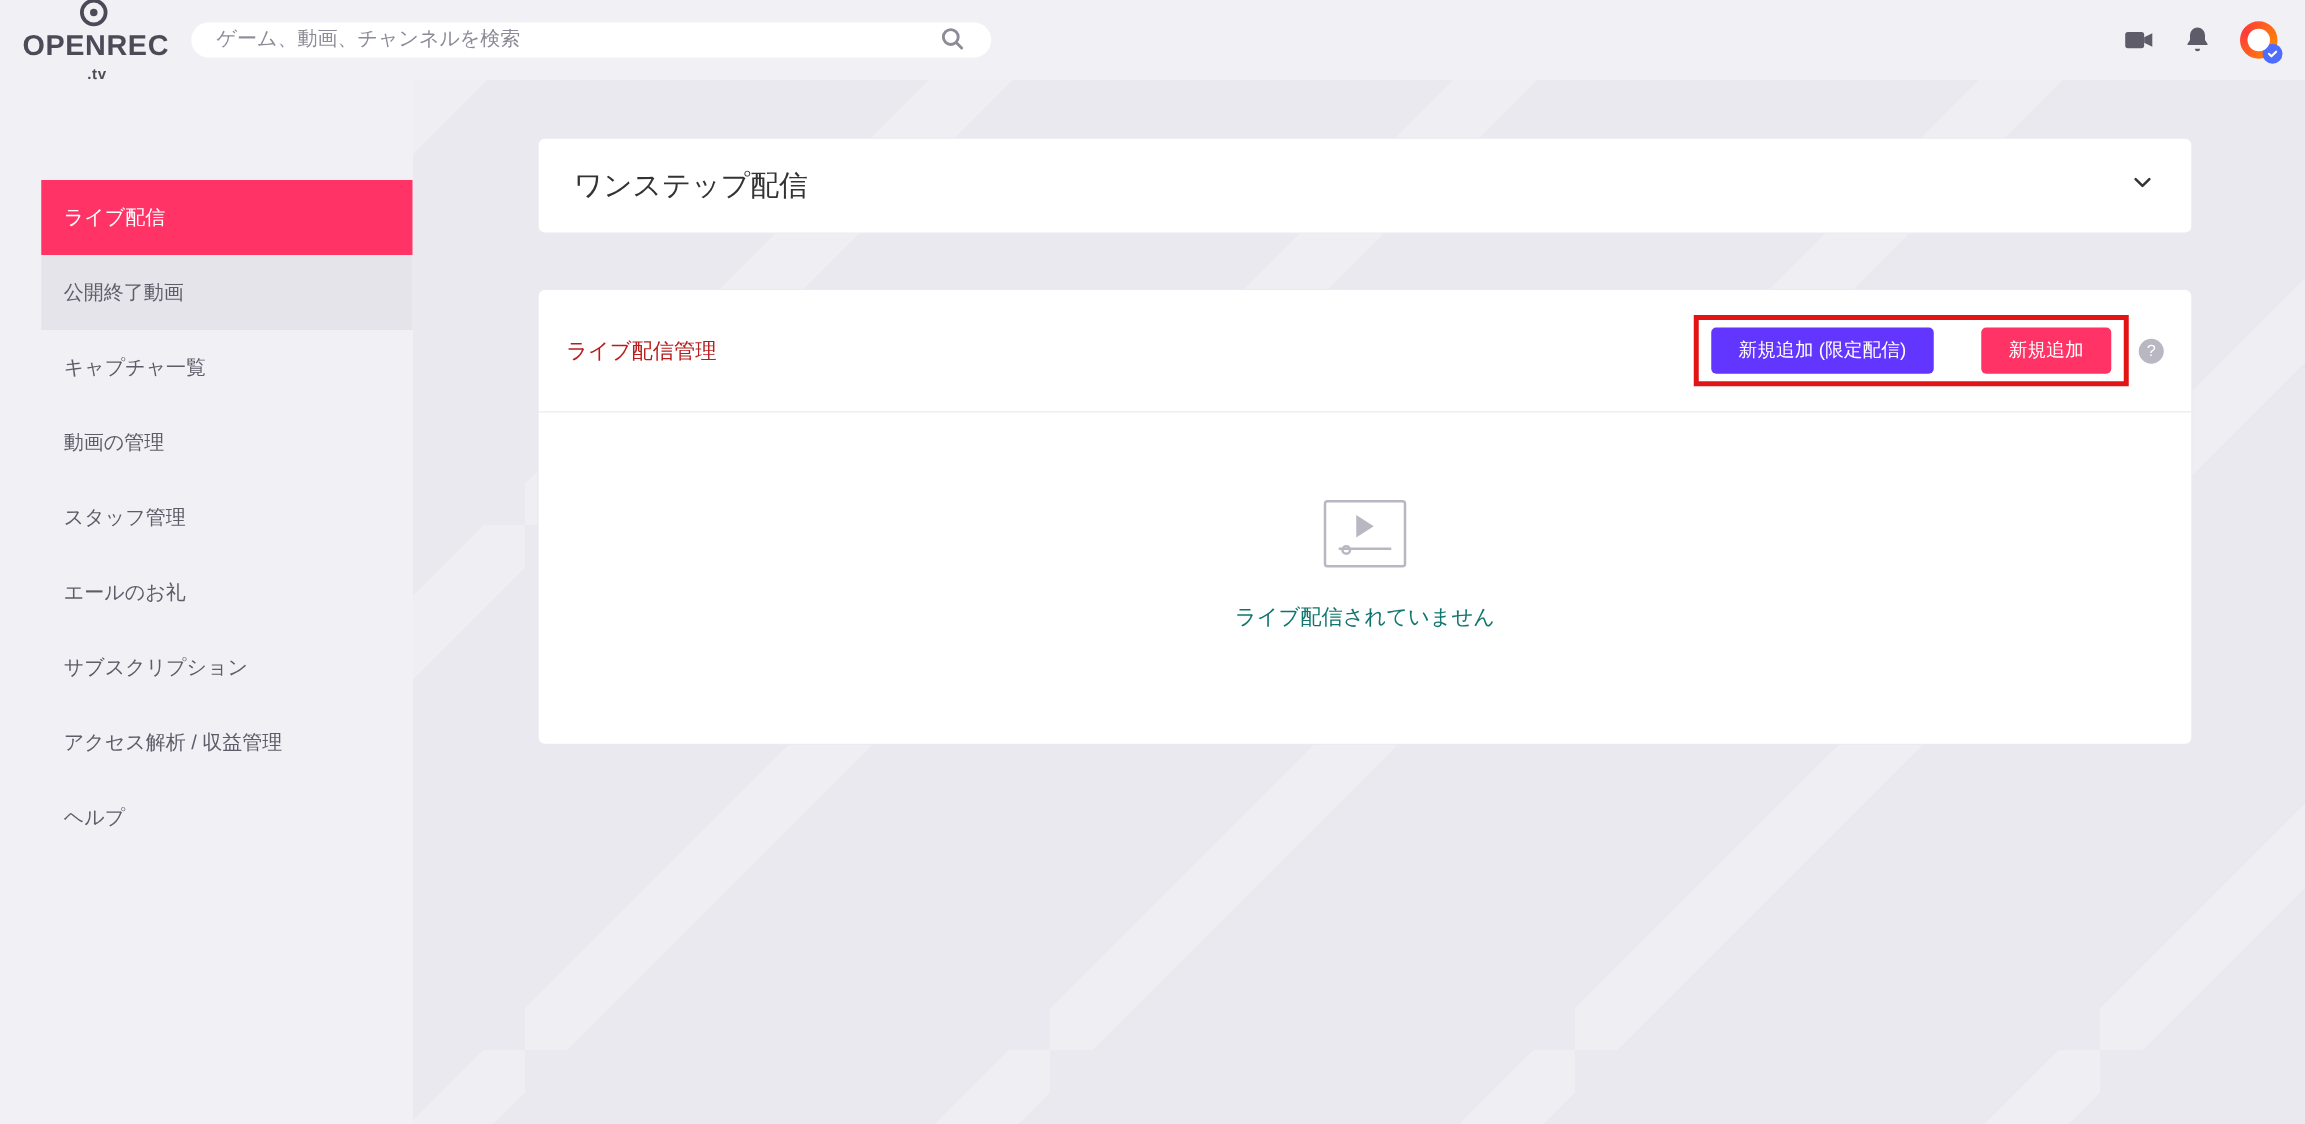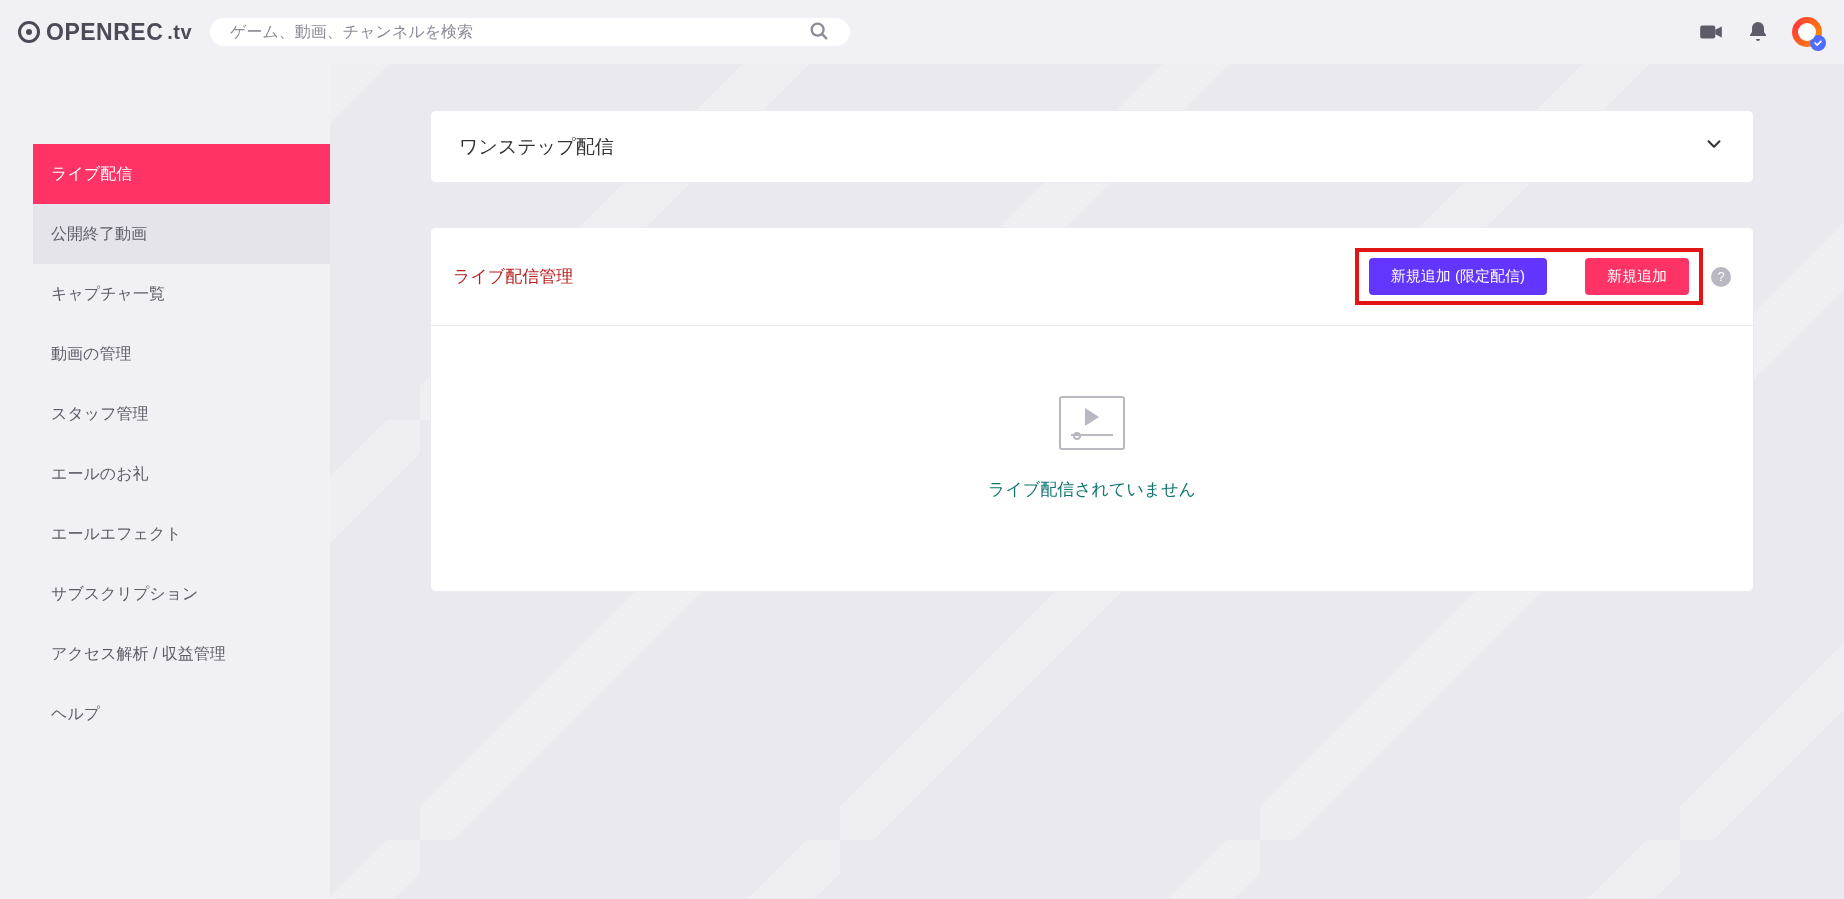--- a/index.html
+++ b/index.html
@@ -31,37 +31,38 @@
   .logo {
     font-weight: 800;
     font-size: 23px;
     letter-spacing: .5px;
     color: #4c4a57;
     display: flex;
     align-items: center;
     gap: 2px;
     margin-right: 18px;
     white-space: nowrap;
+    flex-direction: column;
   }
   .logo .target {
     display: inline-flex;
     width: 22px; height: 22px;
     border: 3px solid #4c4a57;
     border-radius: 50%;
     align-items: center; justify-content: center;
     position: relative;
     margin-right: 4px;
   }
   .logo .target::after {
     content: "";
     width: 6px; height: 6px;
     background: #4c4a57;
     border-radius: 50%;
   }
-  .logo .tv { font-size: 20px; font-weight: 800; margin-left: 2px; }
+  .logo .tv { font-size: 12px; font-weight: 800; margin-left: 2px; }
   .search-wrap {
     flex: 0 0 640px;
     display: flex;
     align-items: center;
     background: #fff;
     border-radius: 22px;
     height: 28px;
     padding: 0 16px 0 20px;
   }
   .search-wrap input {
@@ -140,21 +141,21 @@
     border-radius: 6px;
     border: 1px solid #eceaf0;
     margin-bottom: 44px;
   }
   .accordion-head {
     display: flex;
     align-items: center;
     justify-content: space-between;
     padding: 22px 28px;
     cursor: pointer;
-    font-size: 19px;
+    font-size: 23px;
     color: #333;
   }
   .chevron { color: #333; }
   .panel-head {
     display: flex;
     align-items: center;
     justify-content: space-between;
     padding: 20px 22px;
     border-bottom: 1px solid #eceaf0;
   }
@@ -288,23 +289,20 @@
     <a class="side-item">
       <span>動画の管理</span>
     </a>
     <a class="side-item">
       <span>スタッフ管理</span>
     </a>
     <a class="side-item">
       <span>エールのお礼</span>
     </a>
     <a class="side-item">
-      <span>エールエフェクト</span>
-    </a>
-    <a class="side-item">
       <span>サブスクリプション</span>
     </a>
     <a class="side-item">
       <span>アクセス解析 / 収益管理</span>
     </a>
     <a class="side-item">
       <span>ヘルプ</span>
     </a>
   </nav>
 

